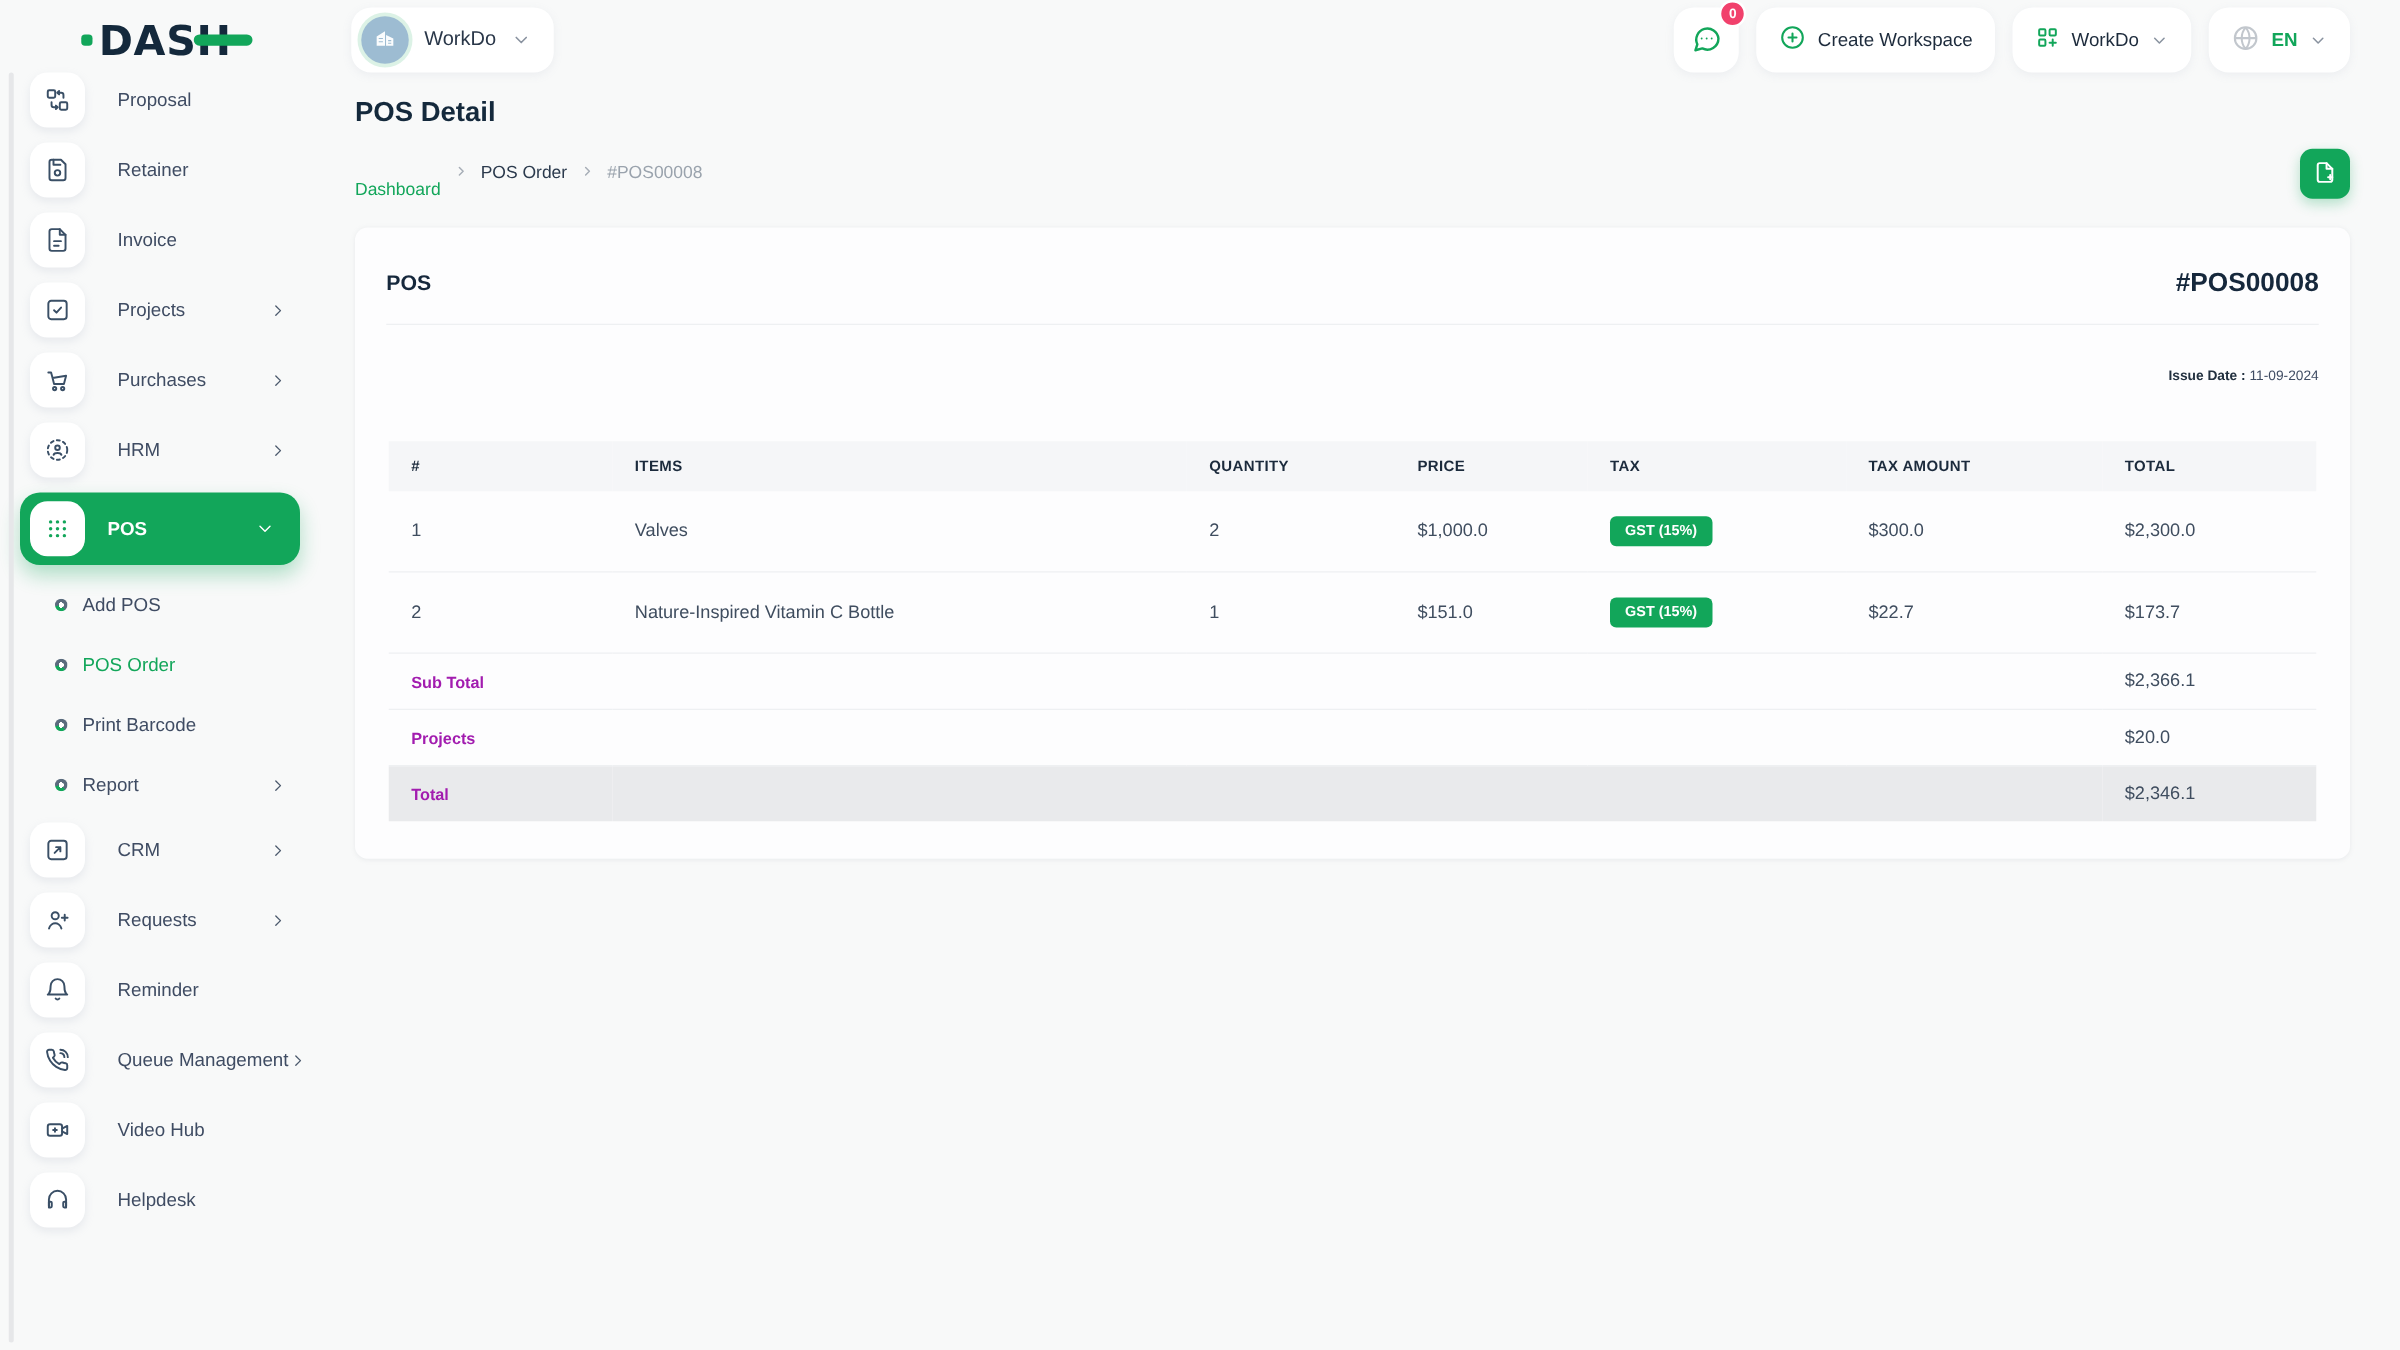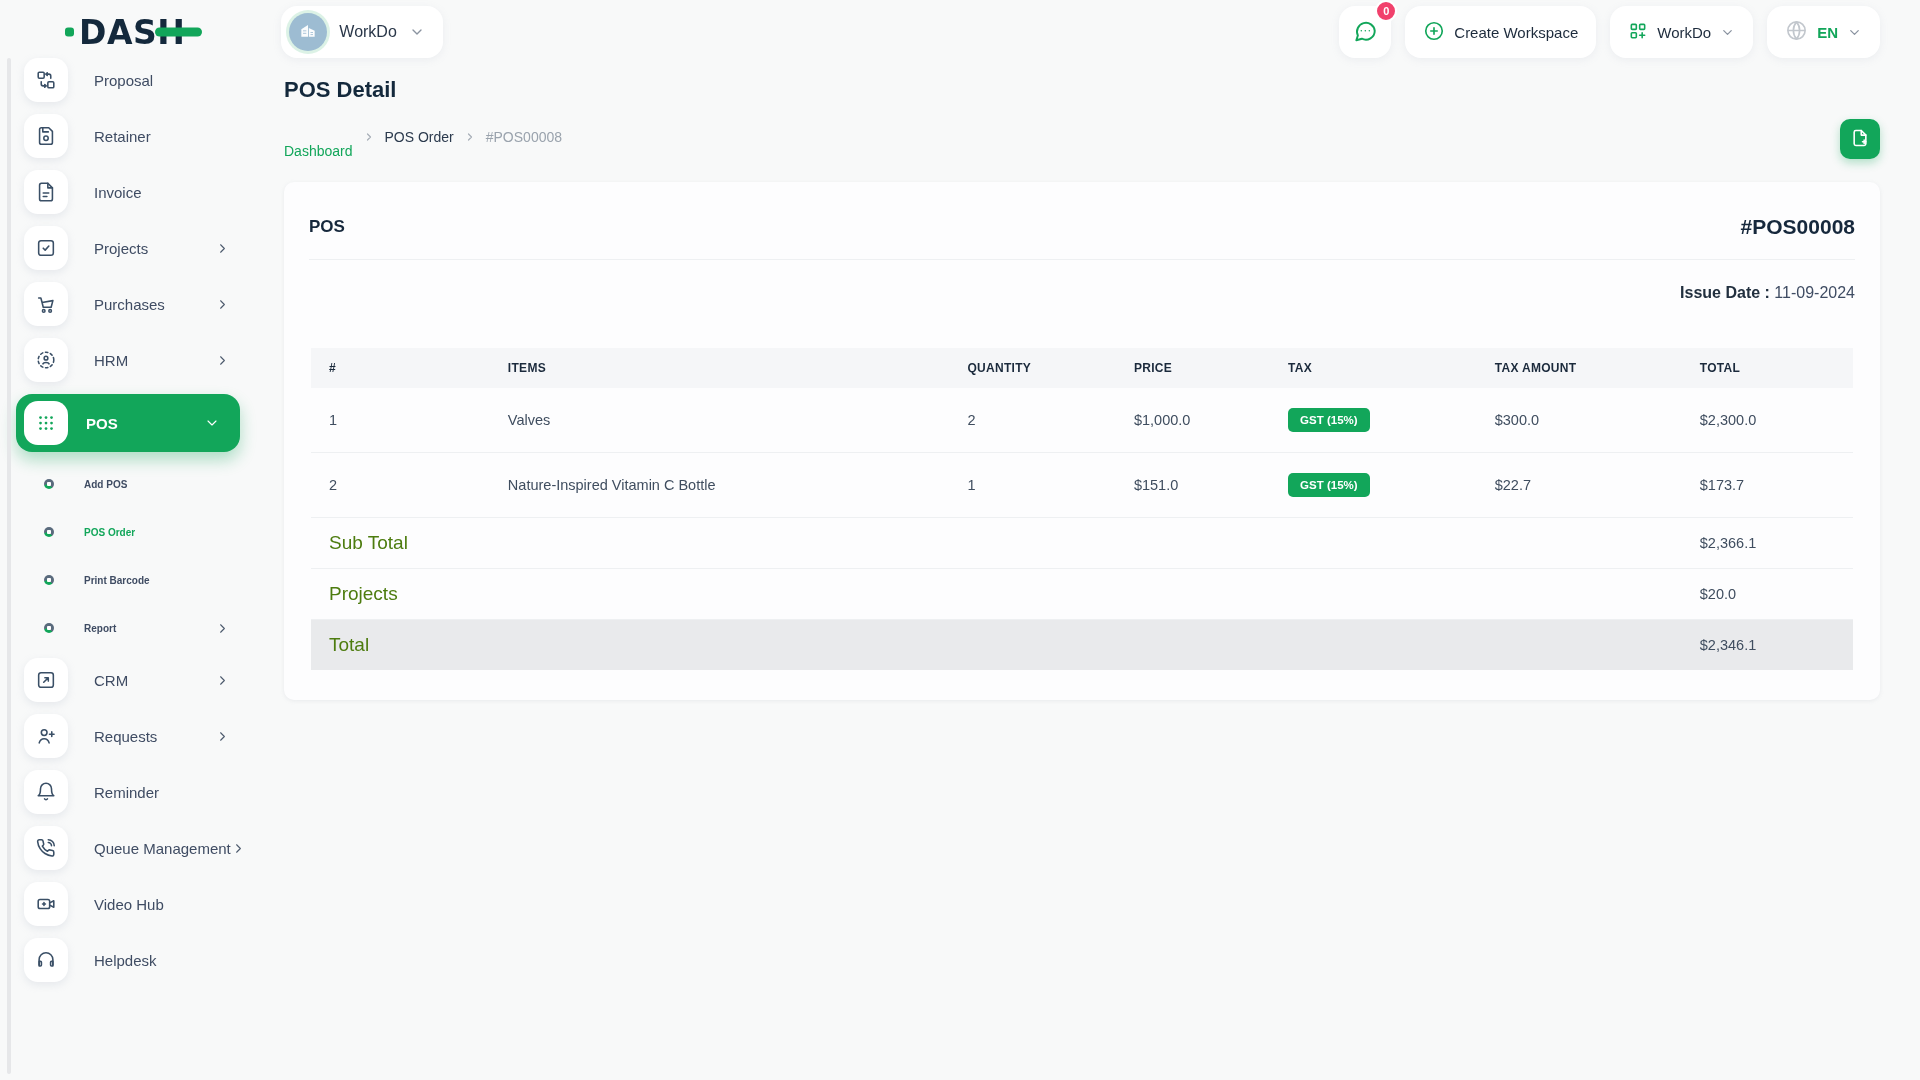--- a/index.html
+++ b/index.html
@@ -35,48 +35,48 @@
   .s-chev { margin-left:auto; display:flex; color:#55master;} 
   .s-chev { margin-left:auto; display:flex; color:#4c5a6d; }
   .s-item.active-pill { background:#12a65a; border-radius:16px; margin:0 18px 14px -8px; padding:0 20px 0 8px; height:58px; box-shadow:0 8px 16px rgba(18,166,90,.32); }
   .s-item.active-pill .s-tile { color:#12a65a; box-shadow:none; }
   .s-item.active-pill .s-label { color:#fff; font-weight:700; margin-left:18px; }
   .s-item.active-pill .s-chev { color:#fff; }
   .s-sub { display:flex; align-items:center; height:36px; margin:0 28px 12px 0; padding-left:20px; cursor:pointer; }
   .s-bullet { width:10px; height:10px; border-radius:50%; flex:0 0 auto;
       background: radial-gradient(circle at center, #ffffff 0 2.1px, rgba(0,0,0,0) 2.2px),
                   conic-gradient(from 140deg, #12a65a 0 120deg, #5a6b7d 120deg 360deg); }
-  .s-sub-label { margin-left:30px; font-size:10px; font-weight:700; color:#3f4c63; }
+  .s-sub-label { margin-left:12px; font-size:15px; font-weight:400; color:#3f4c63; }
   .s-sub.active .s-sub-label { color:#12a65a; }
 
   
   .main { position:absolute; left:284px; top:64px; right:40px; }
   .page-head { display:flex; align-items:flex-end; justify-content:space-between; padding-top:13px; }
   .page-title { font-size:22px; font-weight:700; color:#14293c; }
   .breadcrumb { display:flex; align-items:center; gap:10px; margin-top:12px; font-size:14px; }
   .bc-link { color:#12a65a; cursor:pointer;margin-top:28px; }
   .bc-item { color:#2b3a4d; }
   .bc-last { color:#9aa3ad; }
   .bc-sep { display:flex; color:#a7aeb7; }
   .export-btn { width:40px; height:40px; margin-top:18px; border:none; border-radius:10px; background:#12a65a; color:#fff; display:flex; align-items:center; justify-content:center; box-shadow:0 4px 10px rgba(18,166,90,.3); cursor:pointer; }
 
   .card { margin-top:23px; background:#fdfdfe; border-radius:10px; box-shadow:0 1px 4px rgba(140,150,165,.14); padding:25px 25px 30px; }
   .card-head { display:flex; align-items:center; justify-content:space-between; padding:8px 0 20px; border-bottom:1px solid #eef0f2; }
   .card-title { font-size:17px; font-weight:700; color:#16283c; }
   .card-number { font-size:21px; font-weight:700; color:#16283c; }
-  .issue-line { text-align:right; margin-top:24px; font-size:16px; color:#3f4c63; }
+  .issue-line { text-align:right; margin-top:35px; font-size:11px; color:#3f4c63; }
   .issue-label { font-weight:700; color:#22303f; }
 
   .table-wrap { margin-top:46px; padding:0 2px; }
   table { width:100%; border-collapse:collapse; }
   thead th { background:#f5f6f8; text-align:left; font-size:12px; font-weight:700; letter-spacing:.3px; color:#1b2a3c; text-transform:uppercase; padding:13px 10px 13px 18px; }
   tbody td { font-size:14.5px; color:#3f4d5f; padding:20px 10px 20px 18px; border-bottom:1px solid #eef0f2; }
   .gst-badge { display:inline-block; background:#12a65a; color:#fff; font-size:11.5px; font-weight:600; padding:6px 12px; border-radius:5px; }
   tr.summary td { padding:14px 10px 14px 18px; }
-  td.sum-label { font-weight:400; color:#4d7c0f; font-size:19px; }
+  td.sum-label { font-weight:700; color:#a21caf; font-size:13px; }
   tr.summary.highlight td { background:#e9eaec; border-bottom:none; }
   tr.summary:not(.highlight) td { border-bottom:1px solid #eef0f2; }
 </style>
 </head>
 <body>
 
 <header class="header">
   <div class="logo">
     <span class="logo-dot"></span>
     <span class="logo-text">DASH</span>

